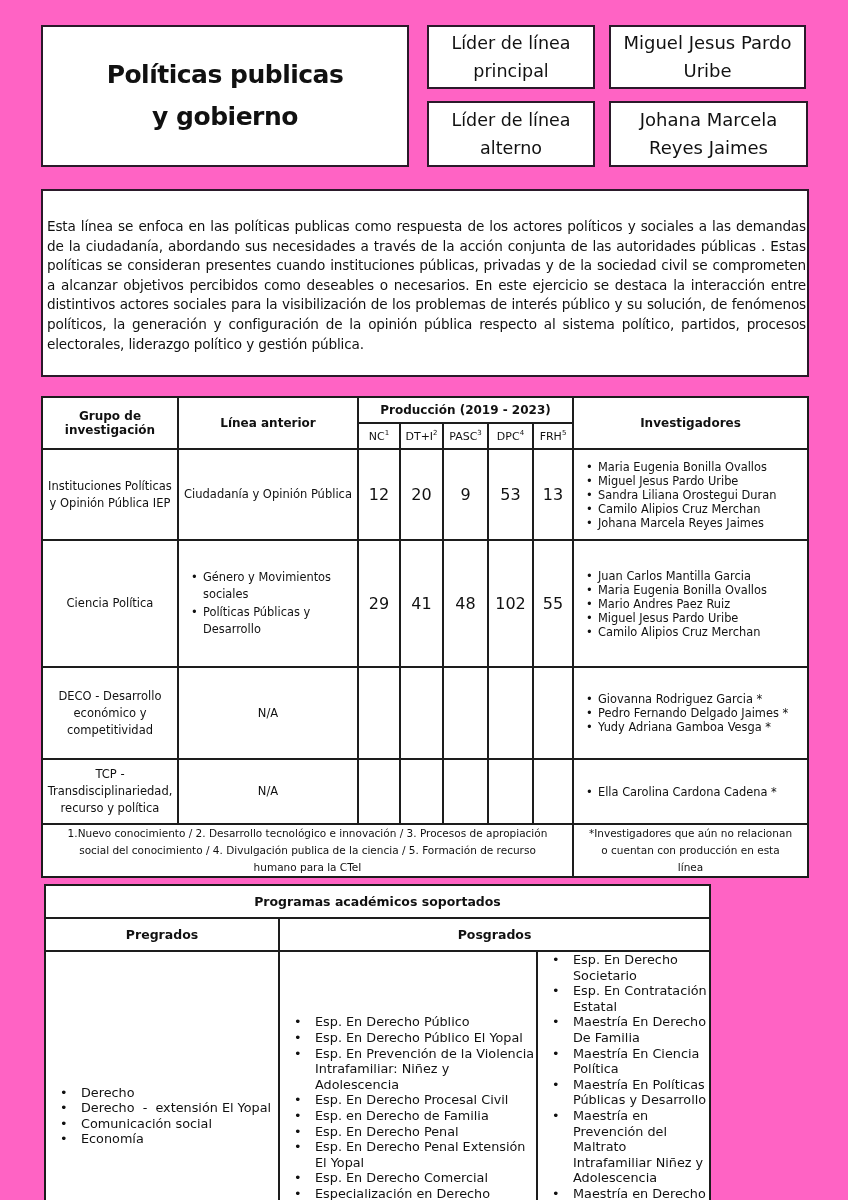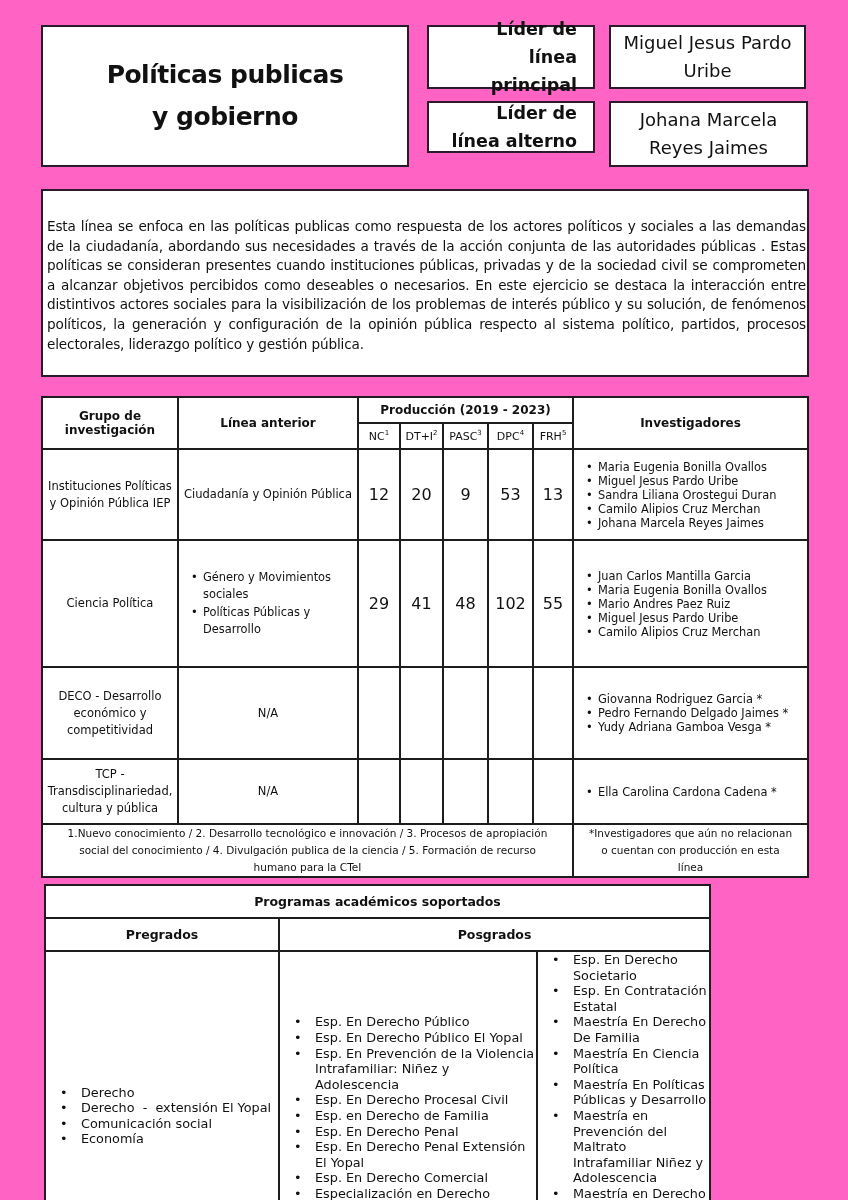--- a/index.html
+++ b/index.html
@@ -17,25 +17,25 @@
       border: 2px solid #2b1a2a;
     }
     .center { display: flex; align-items: center; justify-content: center; text-align: center; }
 
     #title-box { left: 41px; top: 25px; width: 368px; height: 142px; }
     #title-box h1 {
       font-family: "DejaVu Sans", sans-serif;
       font-weight: 900; font-size: 25px; line-height: 42px; letter-spacing: -0.5px;
       padding: 0 52px;
     }
-    .lbl { font-weight: bold; font-size: 17.5px; line-height: 28px; text-align: right; }
+    .lbl { font-weight: normal; font-size: 17.5px; line-height: 28px; }
     .val { font-size: 18px; line-height: 28px; }
     #lead1-label { left: 427px; top: 25px; width: 168px; height: 64px; }
     #lead1-value { left: 609px; top: 25px; width: 197px; height: 64px; }
-    #lead2-label { left: 427px; top: 101px; width: 168px; height: 52px; }
+    #lead2-label { left: 427px; top: 101px; width: 168px; height: 66px; }
     #lead2-value { left: 609px; top: 101px; width: 199px; height: 66px; }
 
     #desc-box { left: 41px; top: 189px; width: 768px; height: 188px; padding: 26px 1px 0 4px; }
     #desc-box p {
       font-size: 13.6px; line-height: 19.6px; text-align: justify; text-align-last: left;
       letter-spacing: -0.15px;
     }
 
     table { border-collapse: collapse; background: #fff; }
     td, th { border: 2px solid #1d1d1d; }
@@ -165,21 +165,21 @@
     <td>
       <ul class="inv">
         <li>Giovanna Rodriguez Garcia *</li>
         <li>Pedro Fernando Delgado Jaimes *</li>
         <li>Yudy Adriana Gamboa Vesga *</li>
       </ul>
     </td>
   </tr>
 
   <tr style="height:65px">
-    <td style="padding:0 2px">TCP - Transdisciplinariedad, cultura y pública</td>
+    <td style="padding:0 2px">TCP - Transdisciplinariedad, recurso y política</td>
     <td>N/A</td>
     <td class="num"></td>
     <td class="num"></td>
     <td class="num"></td>
     <td class="num"></td>
     <td class="num"></td>
     <td>
       <ul class="inv">
         <li>Ella Carolina Cardona Cadena *</li>
       </ul>

